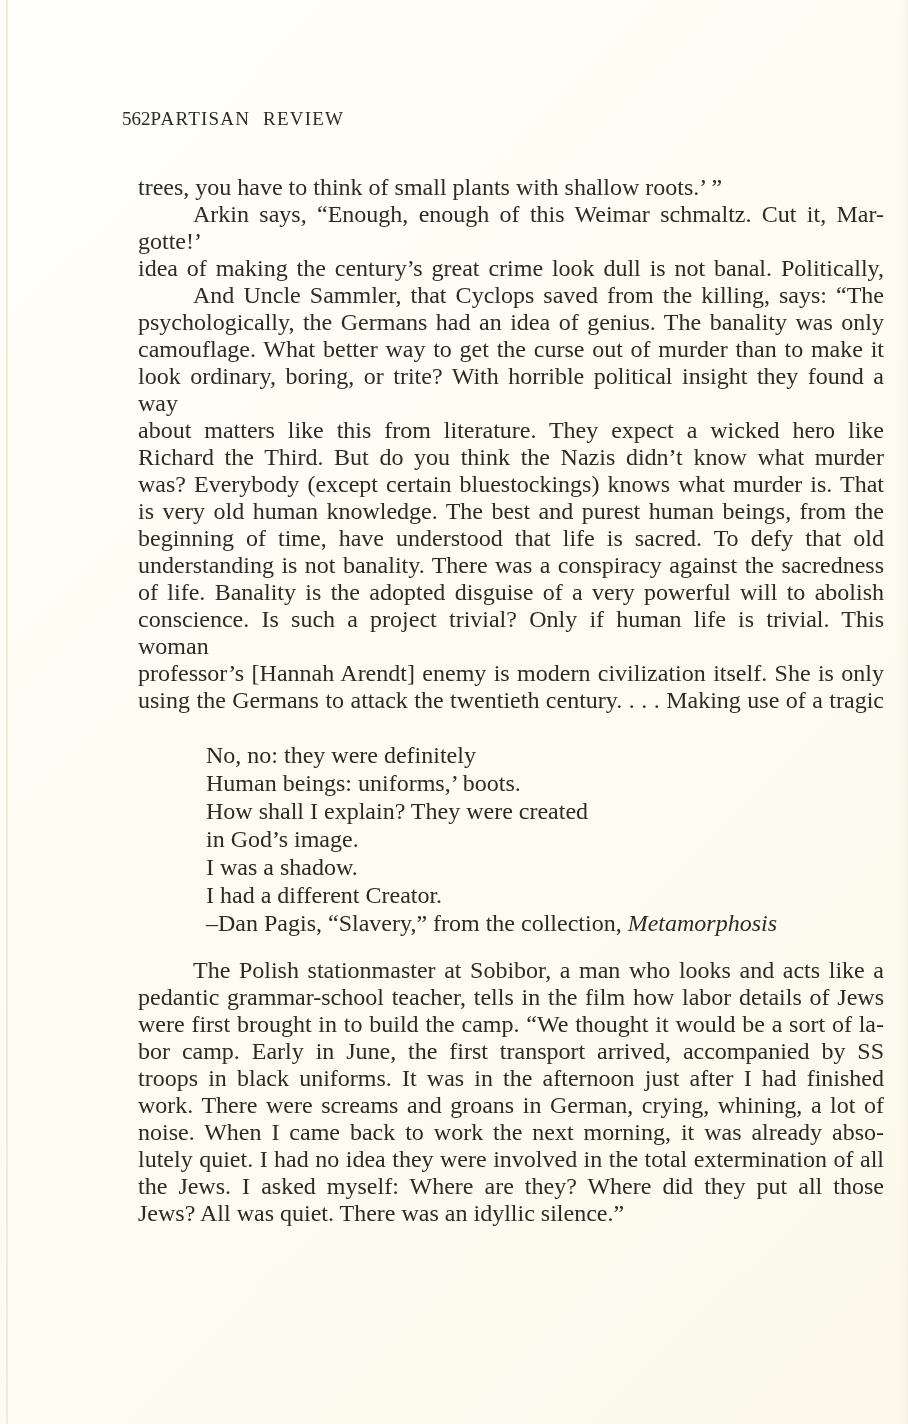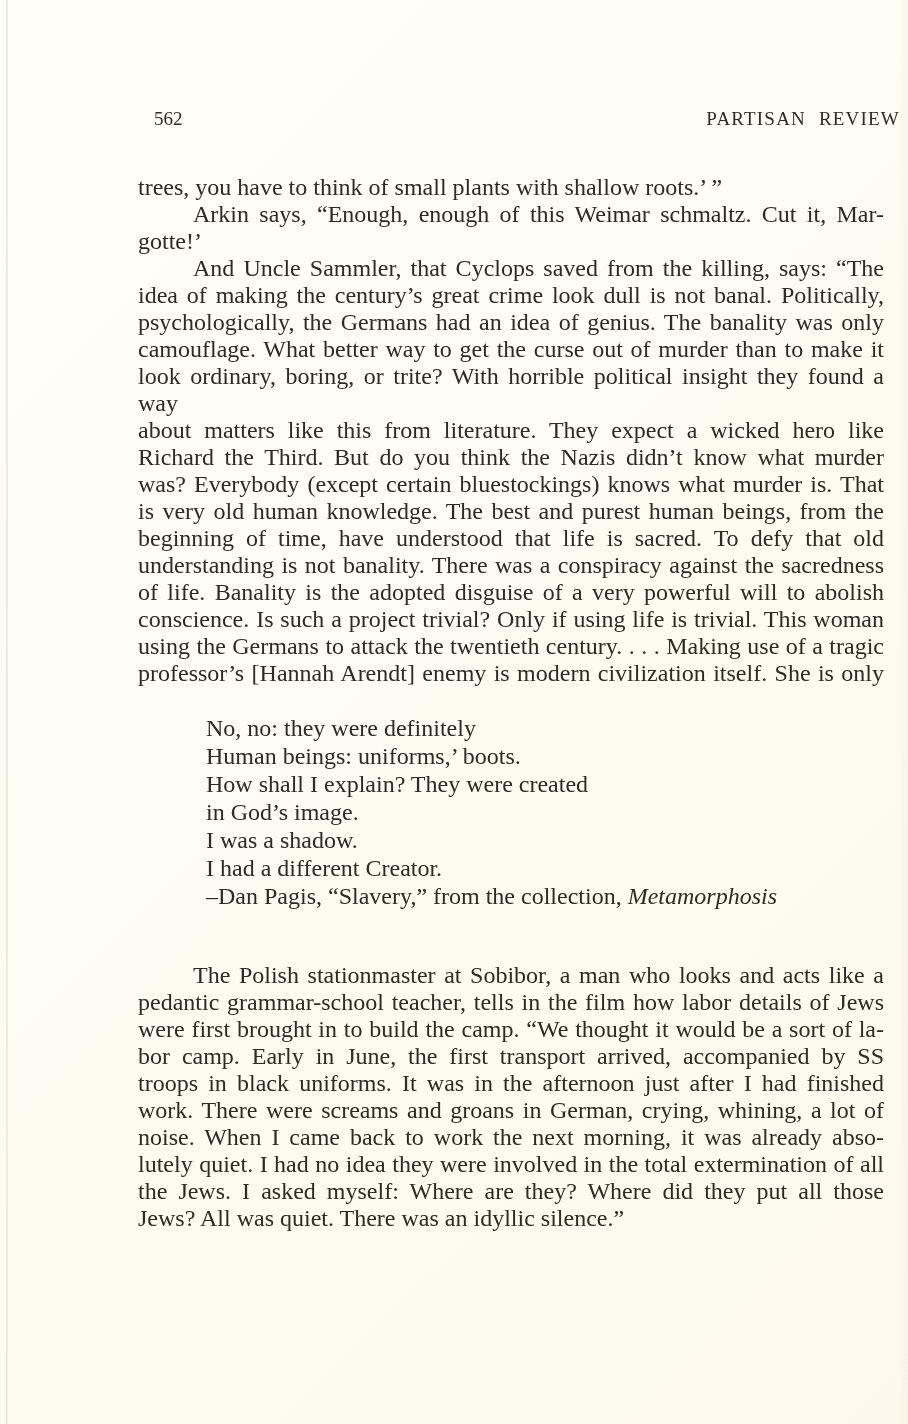--- a/index.html
+++ b/index.html
@@ -14,22 +14,22 @@
   .edge-line {
     position: absolute; left: 6px; top: 0; bottom: 0;
     width: 2px; background: #ece7d6; opacity: .8;
   }
   .edge-shade {
     position: absolute; right: 0; top: 0; bottom: 0;
     width: 10px;
     background: linear-gradient(to right, rgba(0,0,0,0), rgba(120,110,80,.05));
   }
   .running-head {
-    position: absolute; top: 108px; left: 154px; width: 746px;
-    display: flex; justify-content: space-between; align-items: baseline;
+    position: absolute; top: 108px; left: 122px; width: 746px;
+    display: flex; align-items: baseline;
     font-size: 19px;
   }
   .running-head .journal {
     letter-spacing: 1.2px; word-spacing: 7px;
   }
   .content {
     position: absolute; top: 174px; left: 138px; width: 746px;
     font-size: 24px;
   }
   .line {
@@ -39,53 +39,53 @@
     white-space: normal;
   }
   .line.last { text-align-last: left; }
   .line.indent { text-indent: 55px; }
   .poem { margin-top: 27px; margin-left: 68px; }
   .poem .line {
     line-height: 28px;
     text-align: left; text-align-last: left;
   }
   .poem .attribution em { font-style: italic; }
-  .closing { margin-top: 52px; }
+  .closing { margin-top: 20px; }
 </style>
 </head>
 <body>
 
 <div class="edge-line"></div>
 <div class="edge-shade"></div>
 
 <header class="running-head">
   <span class="page-num">562</span>
   <span class="journal">PARTISAN REVIEW</span>
 </header>
 
 <main class="content">
   <section id="prose-top">
       <div class="line last">trees, you have to think of small plants with shallow roots.’ ”</div>
       <div class="line indent">Arkin says, “Enough, enough of this Weimar schmaltz. Cut it, Mar-</div>
       <div class="line last">gotte!’</div>
+      <div class="line">idea of making the century’s great crime look dull is not banal. Politically,</div>
       <div class="line indent">And Uncle Sammler, that Cyclops saved from the killing, says: “The</div>
-      <div class="line">idea of making the century’s great crime look dull is not banal. Politically,</div>
       <div class="line">psychologically, the Germans had an idea of genius. The banality was only</div>
       <div class="line">camouflage. What better way to get the curse out of murder than to make it</div>
       <div class="line">look ordinary, boring, or trite? With horrible political insight they found a way</div>
       <div class="line">about matters like this from literature. They expect a wicked hero like</div>
       <div class="line">Richard the Third. But do you think the Nazis didn’t know what murder</div>
       <div class="line">was? Everybody (except certain bluestockings) knows what murder is. That</div>
       <div class="line">is very old human knowledge. The best and purest human beings, from the</div>
       <div class="line">beginning of time, have understood that life is sacred. To defy that old</div>
       <div class="line">understanding is not banality. There was a conspiracy against the sacredness</div>
       <div class="line">of life. Banality is the adopted disguise of a very powerful will to abolish</div>
-      <div class="line">conscience. Is such a project trivial? Only if using life is trivial. This woman</div>
+      <div class="line">conscience. Is such a project trivial? Only if human life is trivial. This woman</div>
+      <div class="line">professor’s [Hannah Arendt] enemy is modern civilization itself. She is only</div>
       <div class="line">using the Germans to attack the twentieth century. . . . Making use of a tragic</div>
-      <div class="line">professor’s [Hannah Arendt] enemy is modern civilization itself. She is only</div>
     </section>
   <section id="poem" class="poem">
       <div class="line">No, no: they were definitely</div>
       <div class="line">Human beings: uniforms,’ boots.</div>
       <div class="line">How shall I explain? They were created</div>
       <div class="line">in God’s image.</div>
       <div class="line">I was a shadow.</div>
       <div class="line">I had a different Creator.</div>
       <div class="line attribution"><span>–Dan Pagis, “Slavery,” from the collection, </span><em>Metamorphosis</em></div>
     </section>

